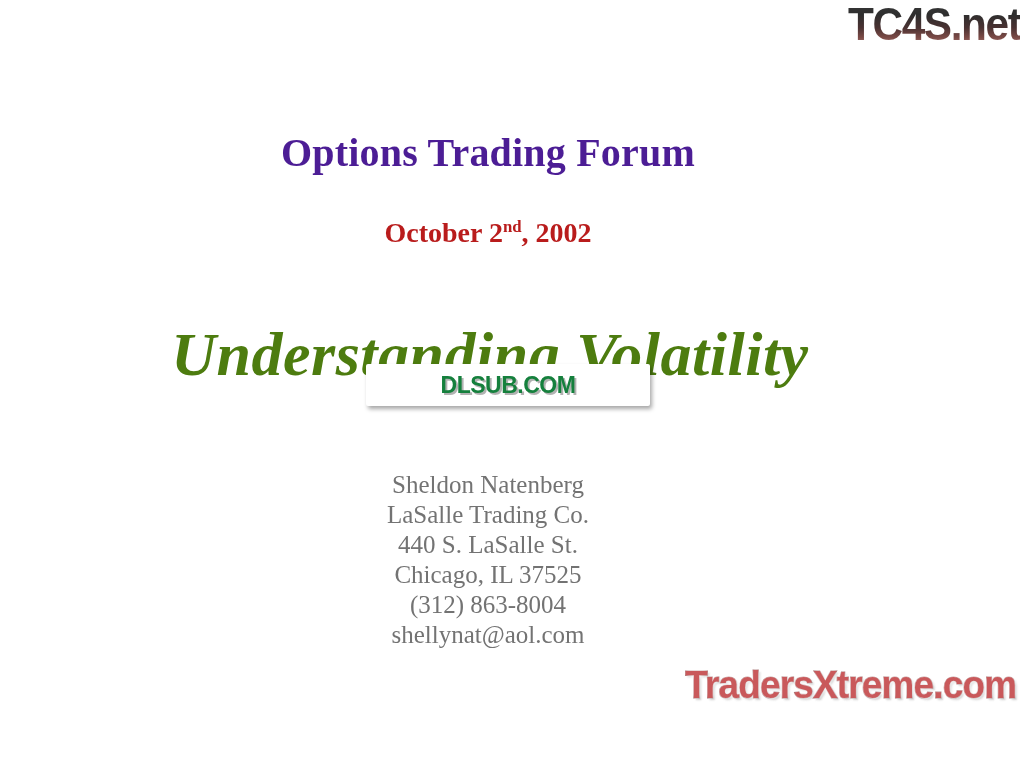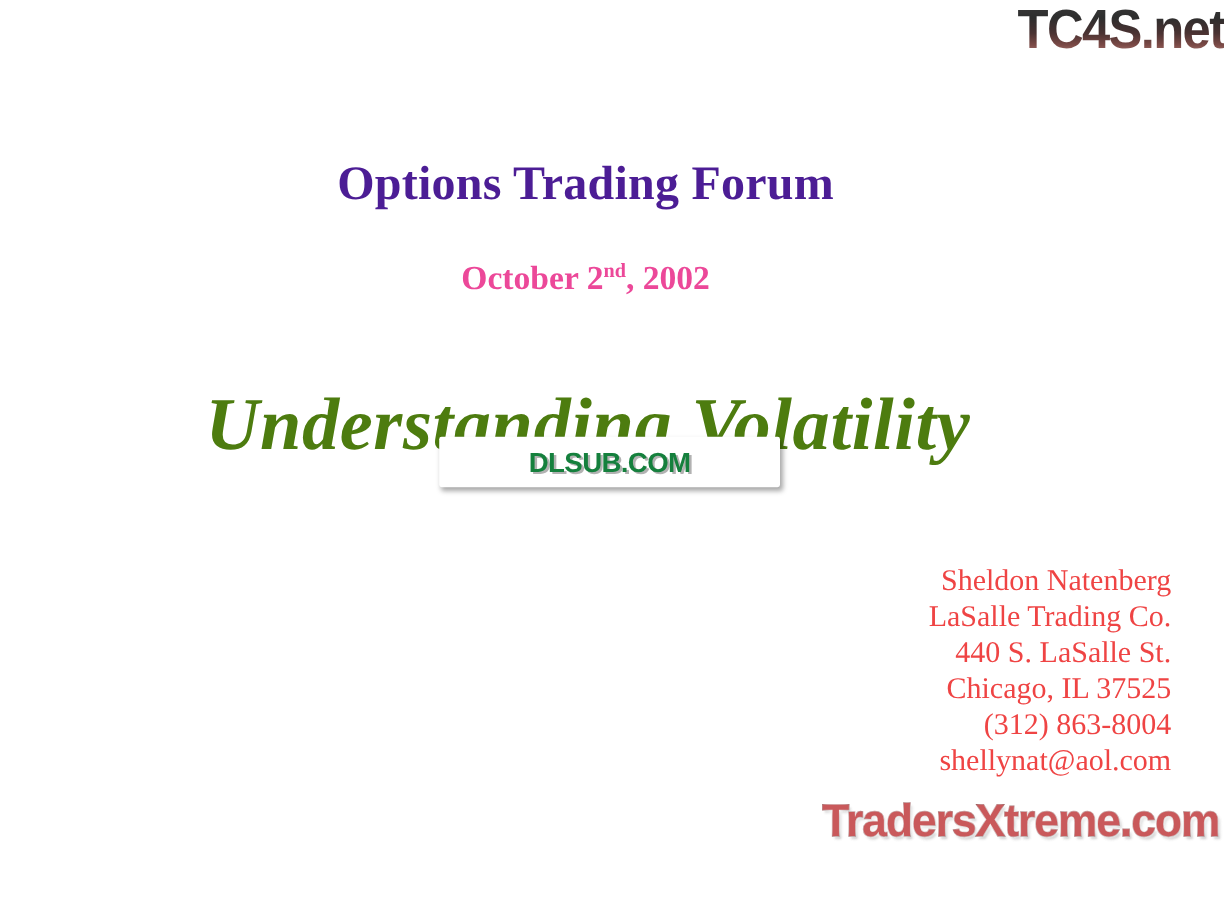--- a/index.html
+++ b/index.html
@@ -60,21 +60,21 @@
   }
   .forum-date {
     position: absolute;
     left: 0;
     right: 48px;
     top: 216px;
     text-align: center;
     font-weight: bold;
     font-size: 28px;
     line-height: 34px;
-    color: #ec4899;
+    color: #b91c1c;
   }
   .forum-date sup {
     font-size: 0.60em;
     vertical-align: super;
     line-height: 0;
   }
 
   
   .topic {
     position: absolute;
@@ -122,24 +122,24 @@
        0   -1px 0 #ffffff;
     white-space: nowrap;
   }
 
   
   .contact-block {
     position: absolute;
     left: 0;
     right: 48px;
     top: 470px;
-    text-align: right;
+    text-align: center;
     font-size: 25px;
     line-height: 30px;
-    color: #ef4444;
+    color: #737373;
     font-weight: normal;
   }
   .contact-block .contact-line {
     display: block;
     white-space: nowrap;
   }
 
   
   .tx-logo {
     position: absolute;

